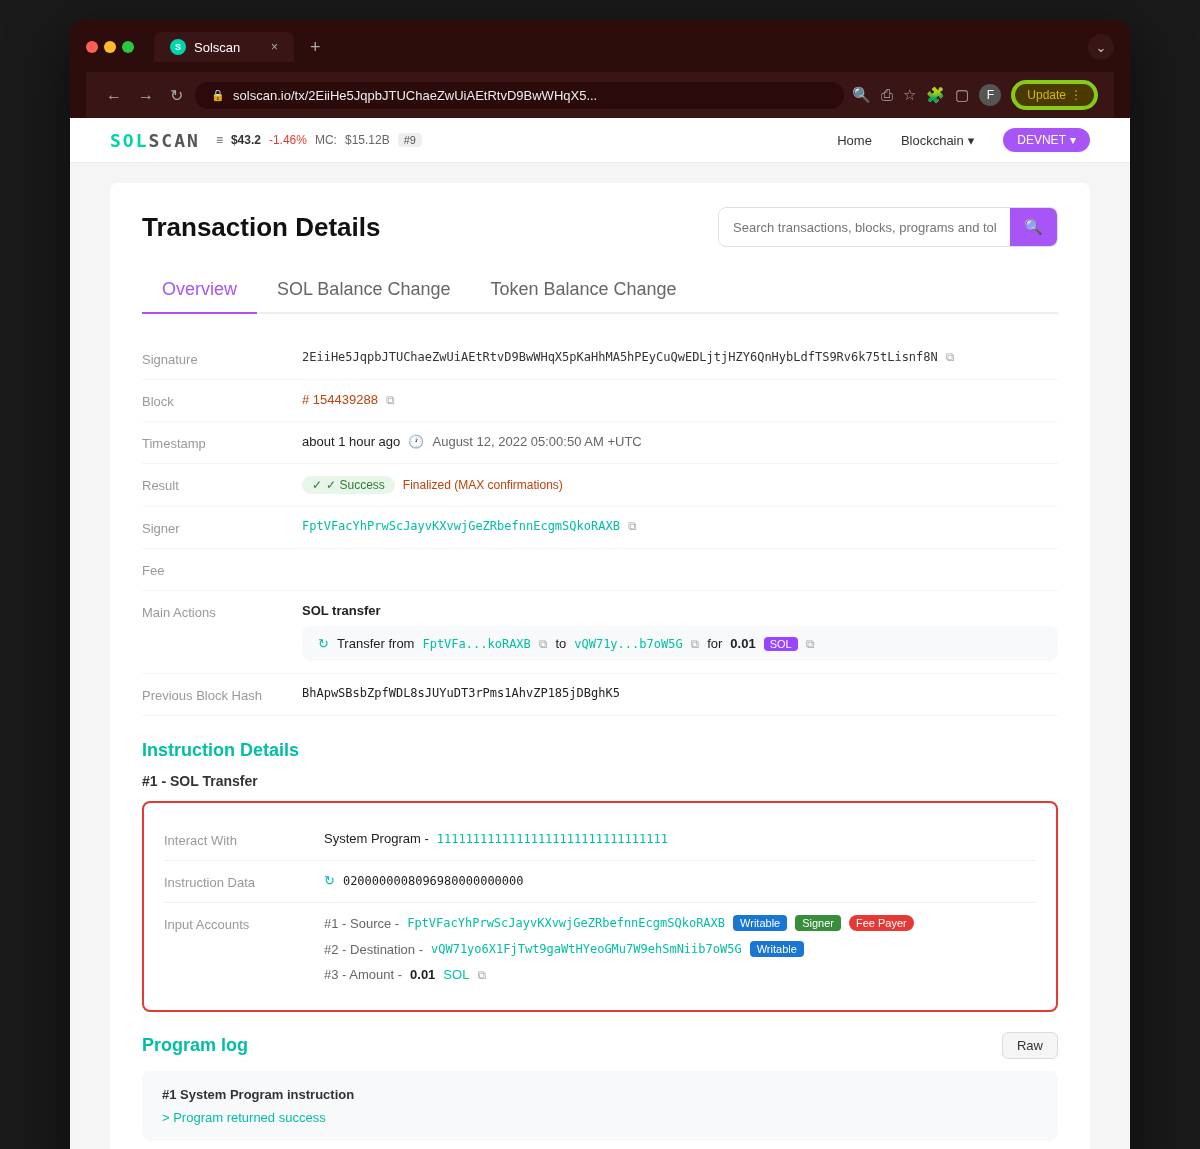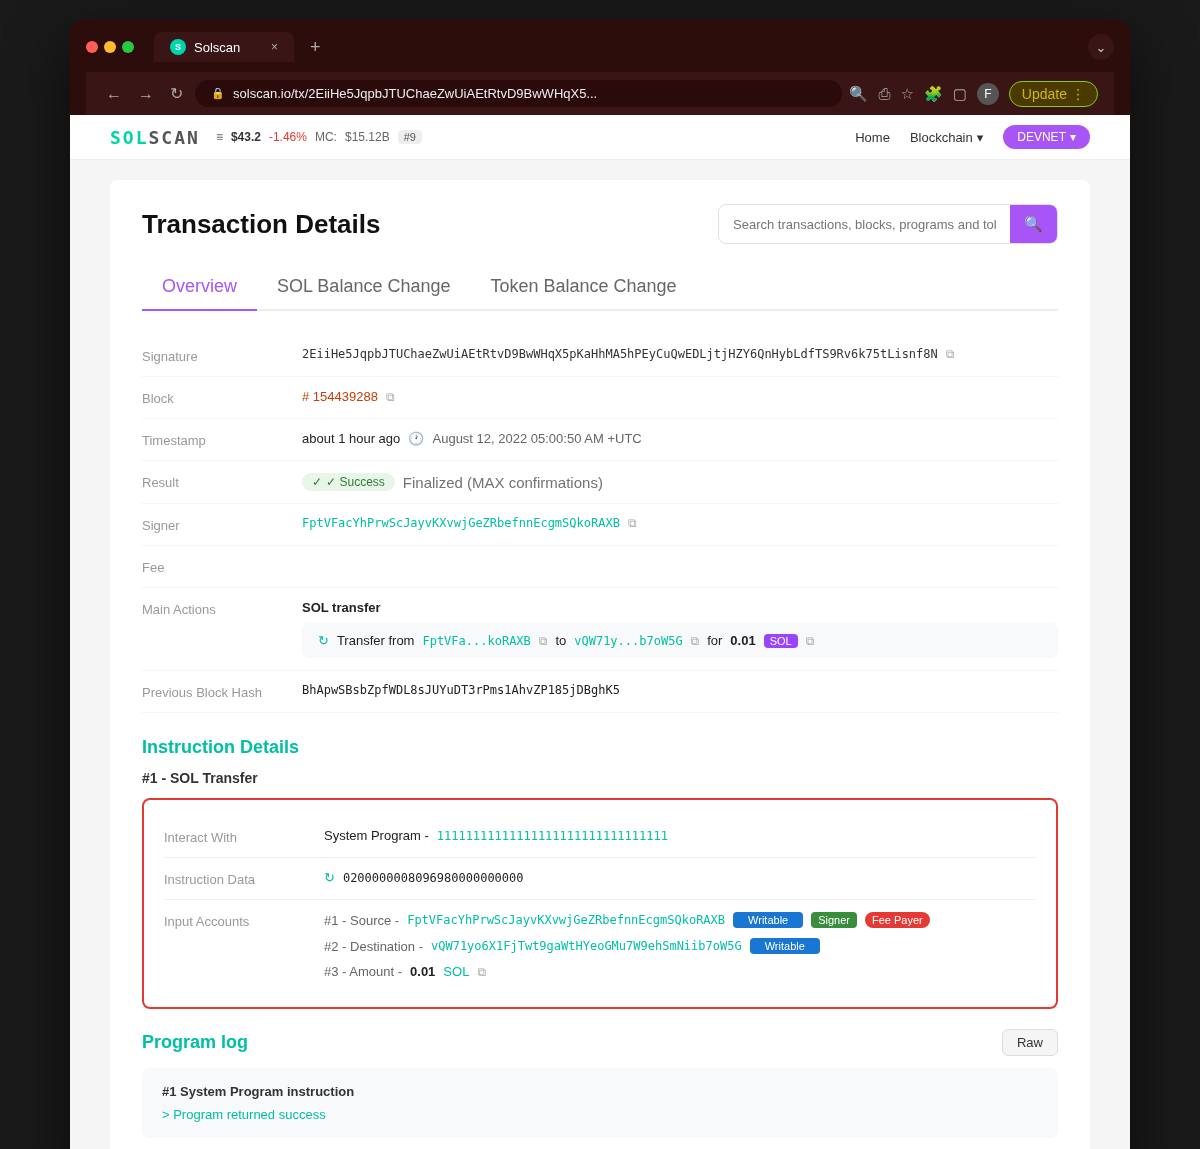--- a/index.html
+++ b/index.html
@@ -117,25 +117,25 @@
     .address-text { color: #eee; }
     .nav-icons {
       display: flex;
       align-items: center;
       gap: 10px;
       color: #aaa;
       font-size: 15px;
     }
     .update-btn {
       background: #4a3a00;
-      border: 1px solid #84cc16;
+      border: 4px solid #84cc16;
       border-radius: 16px;
       padding: 4px 12px;
       color: #d4b800;
-      font-size: 14px;
+      font-size: 12px;
       cursor: pointer;
       display: flex;
       align-items: center;
       gap: 4px;
     }
     .page-content {
       background: #f5f5f5;
     }
     .site-header {
       background: #fff;
@@ -158,21 +158,21 @@
       background: #eee;
       border-radius: 4px;
       padding: 1px 6px;
       font-size: 11px;
       color: #555;
     }
     .site-nav {
       margin-left: auto;
       display: flex;
       align-items: center;
-      gap: 20px;
+      gap: 29px;
     }
     .nav-link {
       color: #333;
       font-size: 13px;
       text-decoration: none;
       cursor: pointer;
     }
     .nav-dropdown {
       display: flex;
       align-items: center;
@@ -282,22 +282,22 @@
       background: #e8f5e9;
       color: #2e7d32;
       border-radius: 12px;
       padding: 2px 10px;
       font-size: 12px;
       display: flex;
       align-items: center;
       gap: 4px;
     }
     .badge-finalized {
-      color: #737373;
-      font-size: 15px;
+      color: #c2410c;
+      font-size: 12px;
     }
     .sol-badge {
       background: #9945ff;
       color: white;
       border-radius: 4px;
       padding: 1px 6px;
       font-size: 11px;
     }
     .transfer-box {
       background: #f8f9fa;
@@ -326,21 +326,21 @@
     .instruction-box {
       border: 2px solid #e53935;
       border-radius: 8px;
       padding: 16px 20px;
       margin-bottom: 20px;
     }
     .badge-writable {
       background: #1976d2;
       color: white;
       border-radius: 4px;
-      padding: 2px 15px;
+      padding: 2px 7px;
       font-size: 11px;
     }
     .badge-signer {
       background: #388e3c;
       color: white;
       border-radius: 4px;
       padding: 2px 7px;
       font-size: 11px;
     }
     .badge-feepayer {

